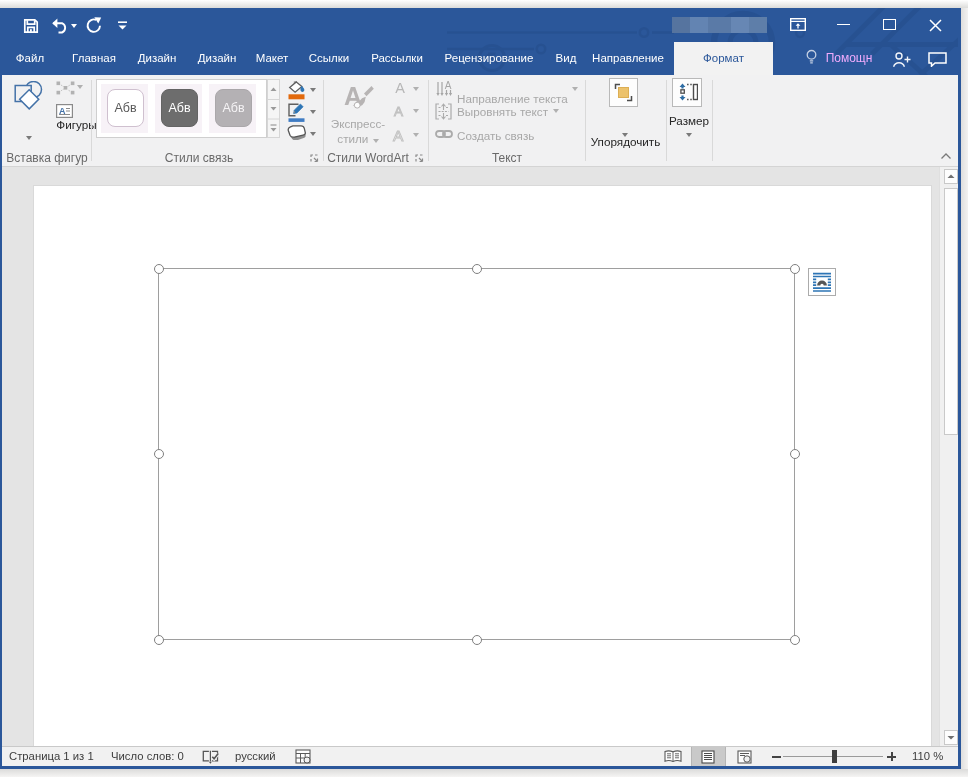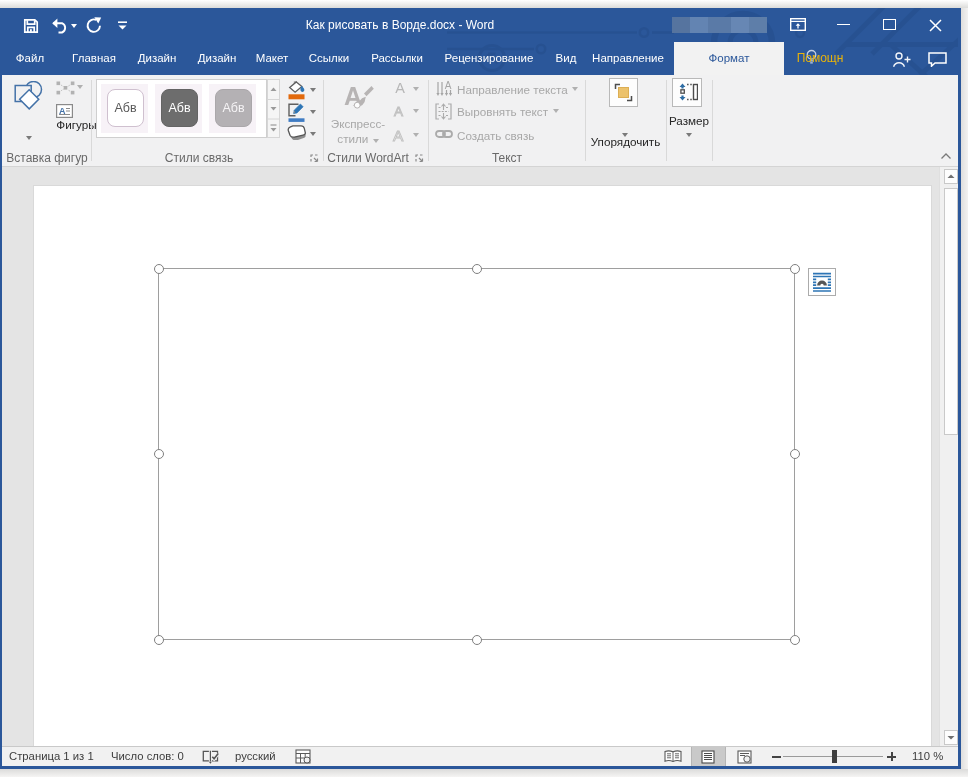--- a/index.html
+++ b/index.html
@@ -9,21 +9,21 @@
 #topstrip{left:0;top:0;width:968px;height:8px;background:linear-gradient(#ffffff,#dcdcda);}
 #rightstrip{left:961px;top:8px;width:7px;height:761px;background:linear-gradient(to right,#dfdedd,#f3f2f1);}
 #botstrip{left:0;top:769px;width:968px;height:8px;background:linear-gradient(#dbdbda,#f5f4f3);}
 #window{left:0;top:8px;width:961px;height:761px;background:#f1f1f1;}
 #bluezone{left:0;top:0;width:961px;height:67px;background:#2b579a;overflow:hidden;}
 #ribbon{left:2px;top:67px;width:956px;height:91px;background:#f1f1f2;border-bottom:1px solid #d4d4d4;font-size:11.7px;color:#262626;}
 #docarea{left:2px;top:159px;width:956px;height:579px;background:#e4e4e4;overflow:hidden;}
 #statusbar{left:2px;top:738px;width:956px;height:19px;background:#f1f1f1;border-top:1px solid #c9c9c9;color:#3d3d3d;font-size:11.3px;}
 #winborder{left:0;top:0;width:961px;height:761px;border-left:2px solid #2b579a;border-right:3px solid #2b579a;border-bottom:3px solid #2b579a;box-sizing:border-box;pointer-events:none;z-index:50;}
 .tab{position:absolute;top:34px;height:33px;line-height:33px;color:#ffffff;white-space:nowrap;transform:translateX(-50%);font-size:11.5px;}
-#fmttab{position:absolute;left:674px;top:34px;width:110px;height:33px;background:#f2f2f2;color:#2b579a;text-align:center;line-height:33px;font-size:11.5px;}
+#fmttab{position:absolute;left:674px;top:34px;width:99px;height:33px;background:#f2f2f2;color:#2b579a;text-align:center;line-height:33px;font-size:11.5px;}
 #page{left:32px;top:19px;width:897px;height:560px;background:#ffffff;outline:1px solid #d9d9d9;}
 #vscroll{left:937px;top:0;width:19px;height:579px;background:#f0f0f0;border-left:1px solid #dfdfdf;box-sizing:border-box;}
 .sbox{position:absolute;left:4px;width:14px;background:#fdfdfd;border:1px solid #c9c9c9;box-sizing:border-box;}
 #canvasrect{left:156px;top:101px;width:637px;height:372px;border:1px solid #9e9e9e;background:#fff;box-sizing:border-box;}
 .handle{position:absolute;width:10px;height:10px;border:1.8px solid #7f7f7f;border-radius:50%;background:#fff;box-sizing:border-box;}
 .glabel{position:absolute;top:76px;font-size:12px;color:#696969;white-space:nowrap;transform:translateX(-50%);}
 .gsep{position:absolute;top:5px;height:81px;width:1px;background:#d9d9d9;}
 .gray{color:#a8a8a8;}
 .caret{display:inline-block;width:0;height:0;border-left:3.5px solid transparent;border-right:3.5px solid transparent;border-top:4px solid #7a7a7a;}
 .caretg{display:inline-block;width:0;height:0;border-left:3.5px solid transparent;border-right:3.5px solid transparent;border-top:4px solid #b0b0b0;}
@@ -72,21 +72,20 @@
   <svg class="abs" style="left:85px;top:9px" width="17" height="17" viewBox="0 0 17 17">
     <path d="M11.2 2.9 A6.2 6.2 0 1 0 15 8.8" fill="none" stroke="#fff" stroke-width="1.9"></path>
     <path d="M9.3 0.2 L16.2 0.4 L13.3 6.6 Z" fill="#fff"></path>
   </svg>
 
   <svg class="abs" style="left:117px;top:13px" width="11" height="10" viewBox="0 0 11 10">
     <path d="M1 1.2 H10" stroke="#fff" stroke-width="1.6"></path>
     <path d="M1.5 4.5 L5.5 8.5 L9.5 4.5 Z" fill="#fff"></path>
   </svg>
 
-  <div class="abs" style="left:260px;top:0;width:280px;height:34px;line-height:34px;text-align:center;color:#ffffff;font-size:12px;white-space:nowrap;">Как рисовать в Ворде.docx - Word</div>
 
   <div class="abs" style="left:672px;top:9px;width:95px;height:16px;display:flex;">
     <div style="flex:1;background:#56749f"></div>
     <div style="flex:1;background:#6384b2"></div>
     <div style="flex:1.3;background:#5a7aa7"></div>
     <div style="flex:1;background:#6787b4"></div>
     <div style="flex:1;background:#5e7ea9"></div>
   </div>
 
   <svg class="abs" style="left:790px;top:10px" width="16" height="13" viewBox="0 0 16 13">
@@ -111,21 +110,21 @@
   <span class="tab" style="left:397px">Рассылки</span>
   <span class="tab" style="left:489px">Рецензирование</span>
   <span class="tab" style="left:566px">Вид</span>
   <span class="tab" style="left:628px">Направление</span>
   <div id="fmttab">Формат</div>
 
   <svg class="abs" style="left:805px;top:41px" width="13" height="17" viewBox="0 0 13 17">
     <circle cx="6.5" cy="5.8" r="4.3" fill="none" stroke="#c3cfe3" stroke-width="1.3"></circle>
     <path d="M4.8 11.8 H8.2 M5.2 13.8 H7.8" stroke="#c3cfe3" stroke-width="1.2"></path>
   </svg>
-  <span class="tab" style="left:820px;color:#eab308;font-size:12px">Помощн</span>
+  <span class="tab" style="left:849px;color:#f0abfc;font-size:12px">Помощн</span>
 
   <svg class="abs" style="left:892px;top:44px" width="19" height="15" viewBox="0 0 19 15">
     <circle cx="7" cy="4" r="3" fill="none" stroke="#f2f5fa" stroke-width="1.4"></circle>
     <path d="M1.6 14.8 a5.6 5.6 0 0 1 10.8 0" fill="none" stroke="#f2f5fa" stroke-width="1.4"></path>
     <path d="M15.5 4.5 V10.5 M12.5 7.5 H18.5" stroke="#f2f5fa" stroke-width="1.4"></path>
   </svg>
 
   <svg class="abs" style="left:928px;top:44px" width="19" height="15" viewBox="0 0 19 15">
     <path d="M1 1 H18 V11 H7 L3.5 14.2 V11 H1 Z" fill="none" stroke="#fff" stroke-width="1.5"></path>
   </svg>
@@ -234,21 +233,21 @@
       <path d="M2 1 V12.2 M6 1 V12.2 M10.5 9 V12.2 M14.5 9 V12.2"></path>
     </g>
     <g fill="#a5a5a5">
       <path d="M0.4 12 H3.6 L2 15 Z"></path>
       <path d="M4.4 12 H7.6 L6 15 Z"></path>
       <path d="M8.9 12 H12.1 L10.5 15 Z"></path>
       <path d="M12.9 12 H16.1 L14.5 15 Z"></path>
     </g>
     <text x="8.7" y="7.6" font-size="10" fill="#a5a5a5" font-family="Liberation Sans">A</text>
   </svg>
-  <span class="abs gray" style="left:455px;top:8px">Направление текста</span>
+  <span class="abs gray" style="left:455px;top:17px">Направление текста</span>
   <span class="abs caretg" style="left:570px;top:12px"></span>
   <svg class="abs" style="left:433px;top:28px" width="17" height="17" viewBox="0 0 17 17">
     <g stroke="#ababab" fill="none">
       <path d="M4 1 H1 V16 H4 M13 1 H16 V16 H13" stroke-width="1.2"></path>
       <path d="M3.5 4.5 H6 M11 4.5 H13.5 M3.5 8.5 H13.5 M3.5 12.5 H6 M11 12.5 H13.5" stroke-width="1" stroke-dasharray="2 1.2"></path>
       <path d="M8.5 7 V1.5 M6.5 3.5 L8.5 1.2 L10.5 3.5 M8.5 10 V15.5 M6.5 13.5 L8.5 15.8 L10.5 13.5" stroke-width="1.1"></path>
     </g>
   </svg>
   <span class="abs gray" style="left:455px;top:30px">Выровнять текст</span>
   <span class="abs caretg" style="left:551px;top:34px"></span>

